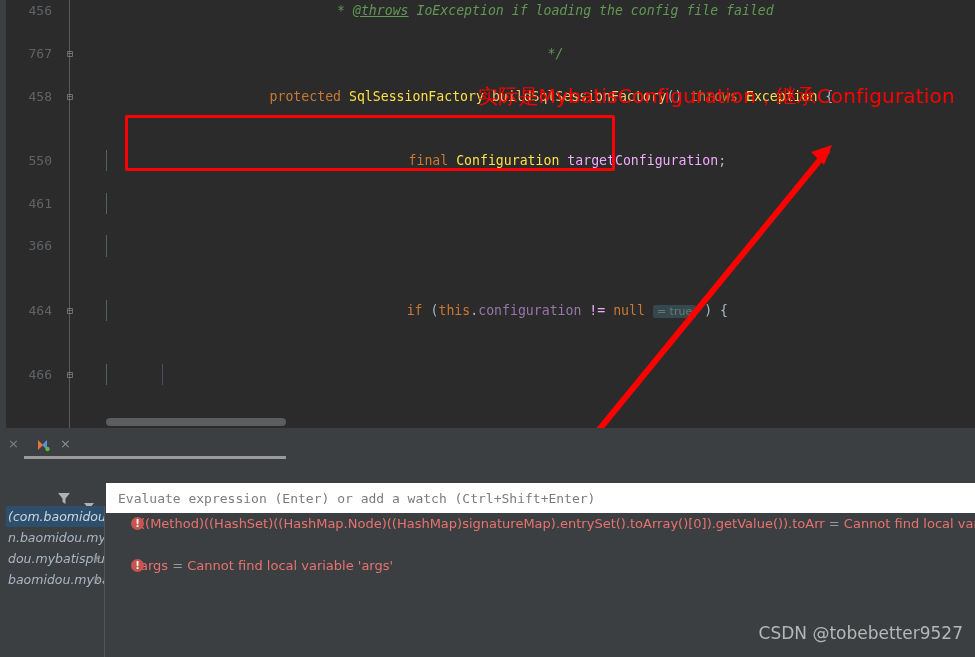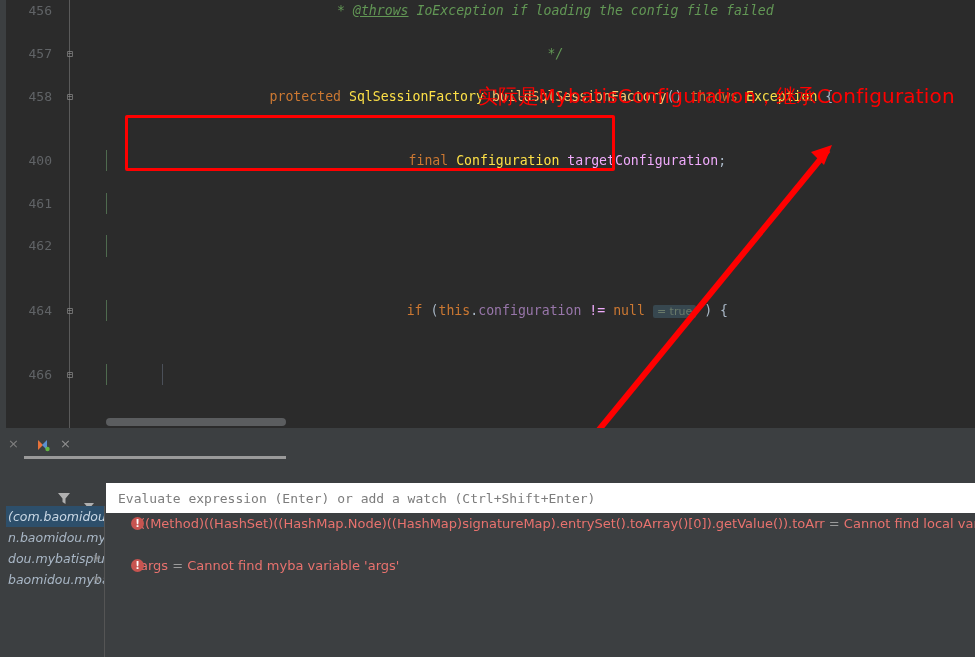--- a/index.html
+++ b/index.html
@@ -183,45 +183,45 @@
 
   <div class="editor">
     <div class="fold-line"></div>
 
     <div class="code-row" style="top:0px">
       <span class="gutter-num">456</span>
       <span class="code-text"><span class="doc">   * </span><span class="doctag">@throws</span><span class="doc"> IoException if loading the config file failed</span></span>
     </div>
 
     <div class="code-row" style="top:21.4px">
-      <span class="gutter-num">457</span>
+      <span class="gutter-num">767</span>
       <span class="fold-mark">⊟</span>
       <span class="code-text"><span class="doc">   */</span></span>
     </div>
 
     <div class="code-row" style="top:42.8px">
       <span class="gutter-num">458</span>
       <span class="fold-mark">⊟</span>
       <span class="code-text"><span class="kw">  protected </span><span class="cls">SqlSessionFactory </span><span class="mth">buildSqlSessionFactory</span><span class="brk">() </span><span class="kw">throws </span><span class="cls">Exception </span><span class="brk">{</span></span>
     </div>
 
 
     <div class="code-row" style="top:85.6px">
-      <span class="gutter-num">400</span>
+      <span class="gutter-num">550</span>
       <span class="indent-guide ind-green" style="left:100px"></span>
       <span class="code-text"><span class="kw">      final </span><span class="cls">Configuration </span><span class="txt">targetConfiguration</span><span class="brk">;</span></span>
     </div>
 
     <div class="code-row" style="top:107px">
       <span class="gutter-num">461</span>
       <span class="indent-guide ind-green" style="left:100px"></span>
     </div>
 
     <div class="code-row" style="top:128.4px">
-      <span class="gutter-num">462</span>
+      <span class="gutter-num">366</span>
       <span class="indent-guide ind-green" style="left:100px"></span>
     </div>
 
 
     <div class="code-row" style="top:171.2px">
       <span class="gutter-num">464</span>
       <span class="fold-mark">⊟</span>
       <span class="indent-guide ind-green" style="left:100px"></span>
       <span class="code-text"><span class="kw">      if </span><span class="brk">(</span><span class="kw">this</span><span class="brk">.</span><span class="fld">configuration </span><span class="txt">!= </span><span class="kw">null</span> <span class="inline-val">= true</span><span class="brk"> ) {</span></span>
     </div>
@@ -287,21 +287,21 @@
         <span class="err-icon" style="position:absolute;left:125px;top:4px">!</span>
         <span style="margin-left:26px" class="var-name-err">((Method)((HashSet)((HashMap.Node)((HashMap)signatureMap).entrySet().toArray()[0]).getValue()).toArr</span>
         <span class="eq">=</span>
         <span class="var-val-err">Cannot find local variable 'signatureM</span>
       </div>
 
       <div class="var-row" style="top:21px">
         <span class="err-icon" style="position:absolute;left:125px;top:4px">!</span>
         <span style="margin-left:26px" class="var-name-err">args</span>
         <span class="eq">=</span>
-        <span class="var-val-err">Cannot find myba variable 'args'</span>
+        <span class="var-val-err">Cannot find local variable 'args'</span>
       </div>
 
       <div class="var-row" style="top:42px">
         <span class="var-expand">›</span>
         <span class="var-icon" style="left:124px">
           <svg width="14" height="12" viewBox="0 0 14 12">
             <rect x="1" y="1" width="12" height="2.5" fill="#d9a343"></rect>
             <rect x="1" y="4.8" width="12" height="2.5" fill="#d9a343"></rect>
             <rect x="1" y="8.6" width="12" height="2.5" fill="#d9a343"></rect>
           </svg>
@@ -340,14 +340,15 @@
       <span>dou.mybatisplus.e</span>
       <span class="popup-star">✳</span>
     </div>
     <div class="popup-row">
       <span>baomidou.mybat</span>
       <span class="popup-star">✳</span>
     </div>
   </div>
 
   <div class="bottom-fill"></div>
+  <div class="watermark">CSDN @tobebetter9527</div>
 
 </div>
 
 </body></html>

